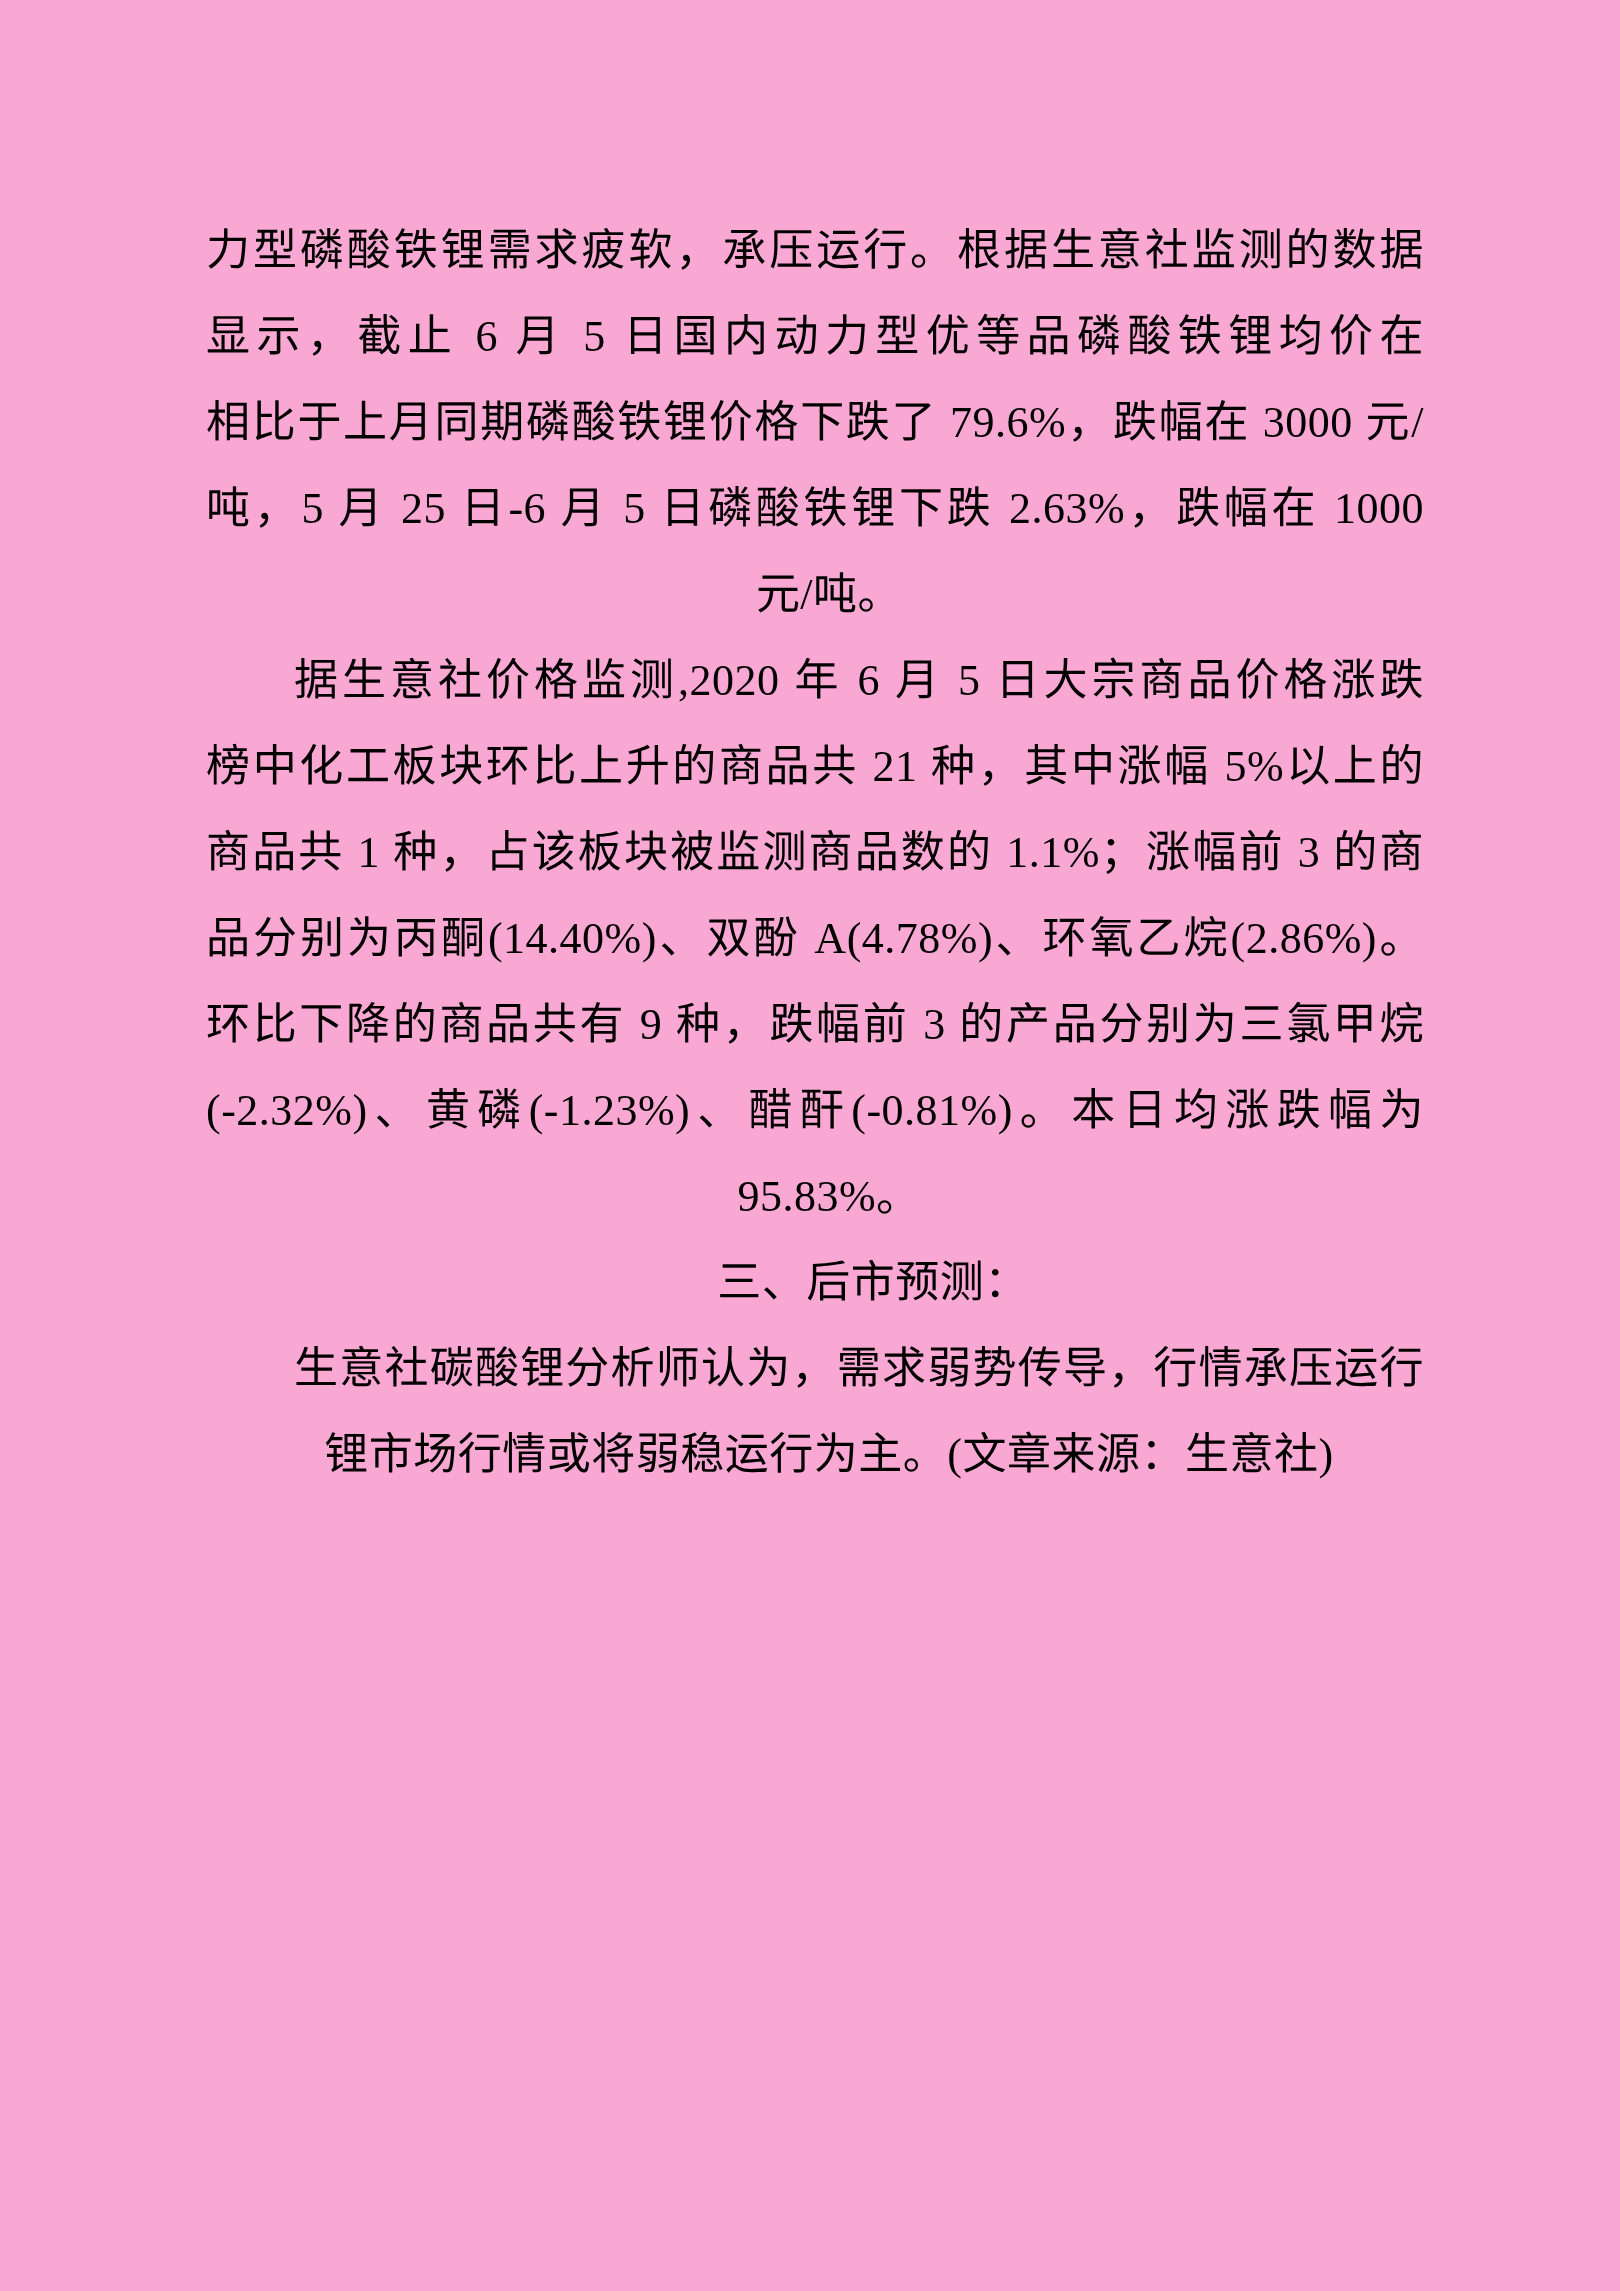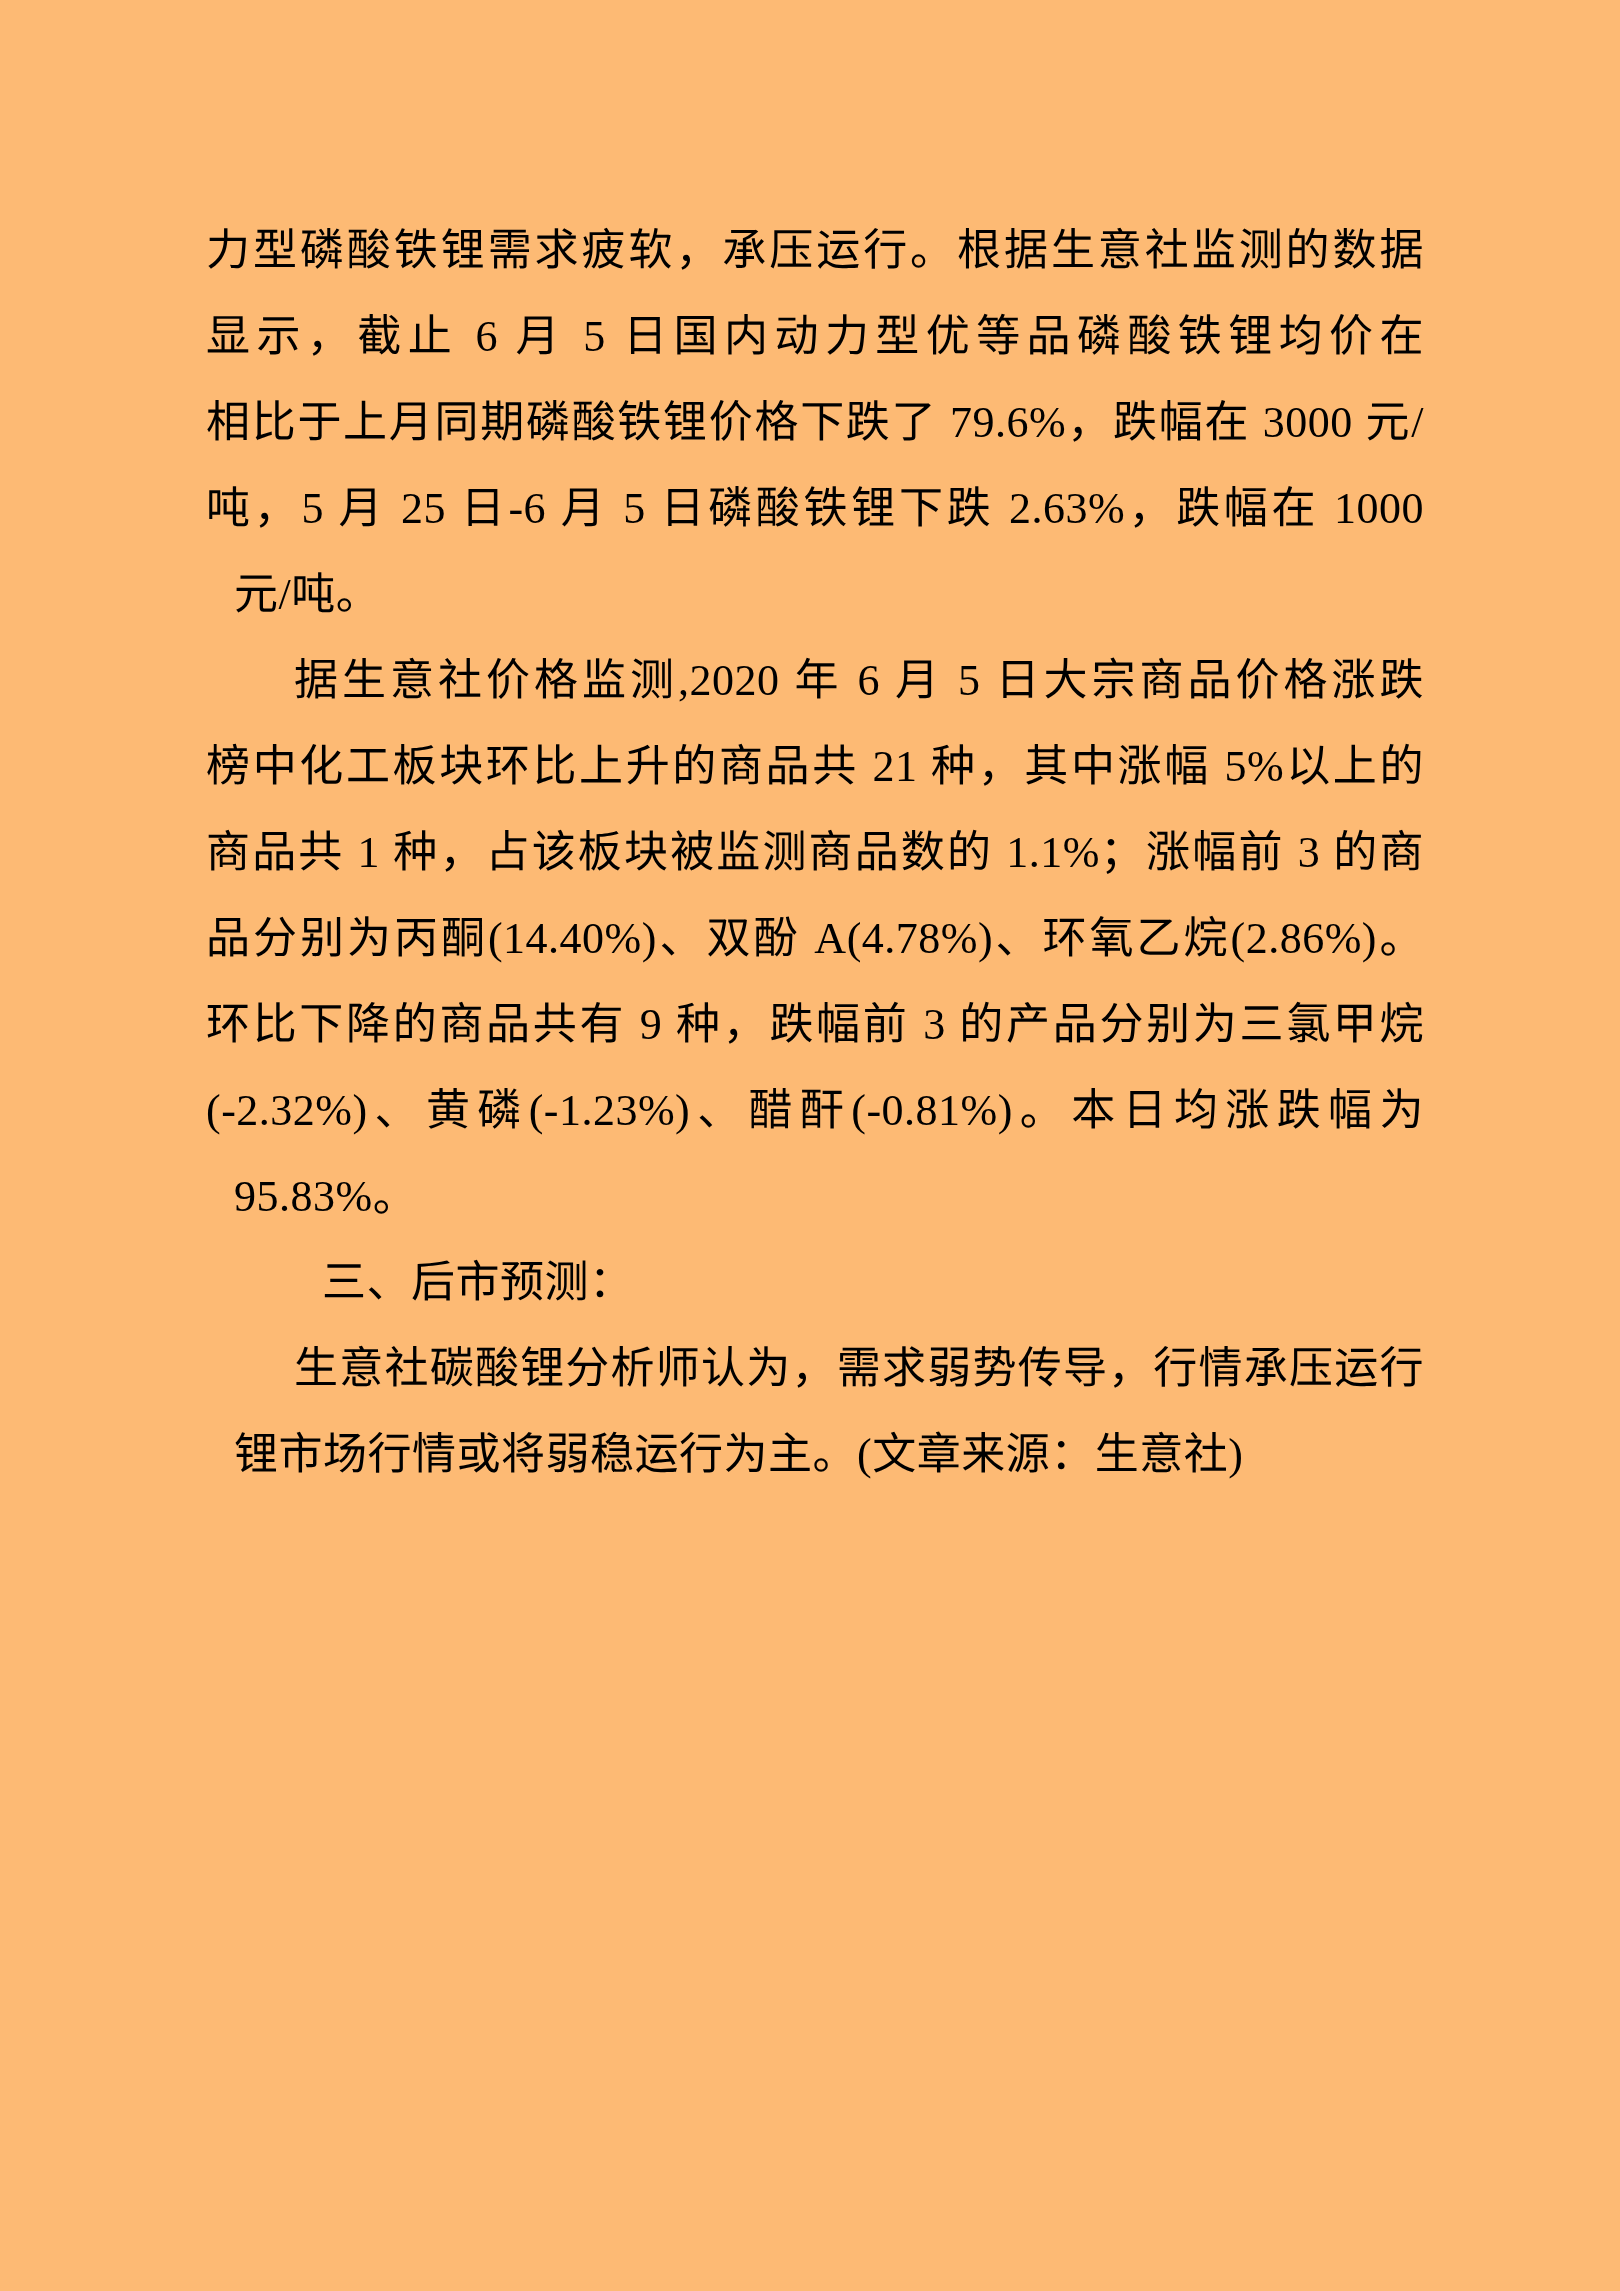--- a/index.html
+++ b/index.html
@@ -4,21 +4,21 @@
 <style>
   html, body {
     margin: 0;
     padding: 0;
     background: #ffffff;
   }
   .page {
     position: relative;
     width: 1620px;
     height: 2292px;
-    background: #fdba74;
+    background: #f9a8d4;
     box-sizing: border-box;
     padding: 208px 196px 0 206px;
     color: #000000;
     font-family: "Liberation Serif", "DejaVu Serif", serif;
     overflow: hidden;
   }
   .doc-body {
     width: 100%;
   }
   .paragraph {
@@ -29,21 +29,21 @@
     font-size: 44px;
     line-height: 86px;
     text-align: justify;
     text-align-last: justify;
     letter-spacing: 0.5px;
     word-break: keep-all;
     overflow: hidden;
     white-space: nowrap;
   }
   .line.last {
-    text-align: left;
+    text-align: center;
     text-align-last: auto;
     margin-left: 28px;
   }
   .line.indent {
     text-indent: 2em;
   }
 </style>
 </head>
 <body>
 

